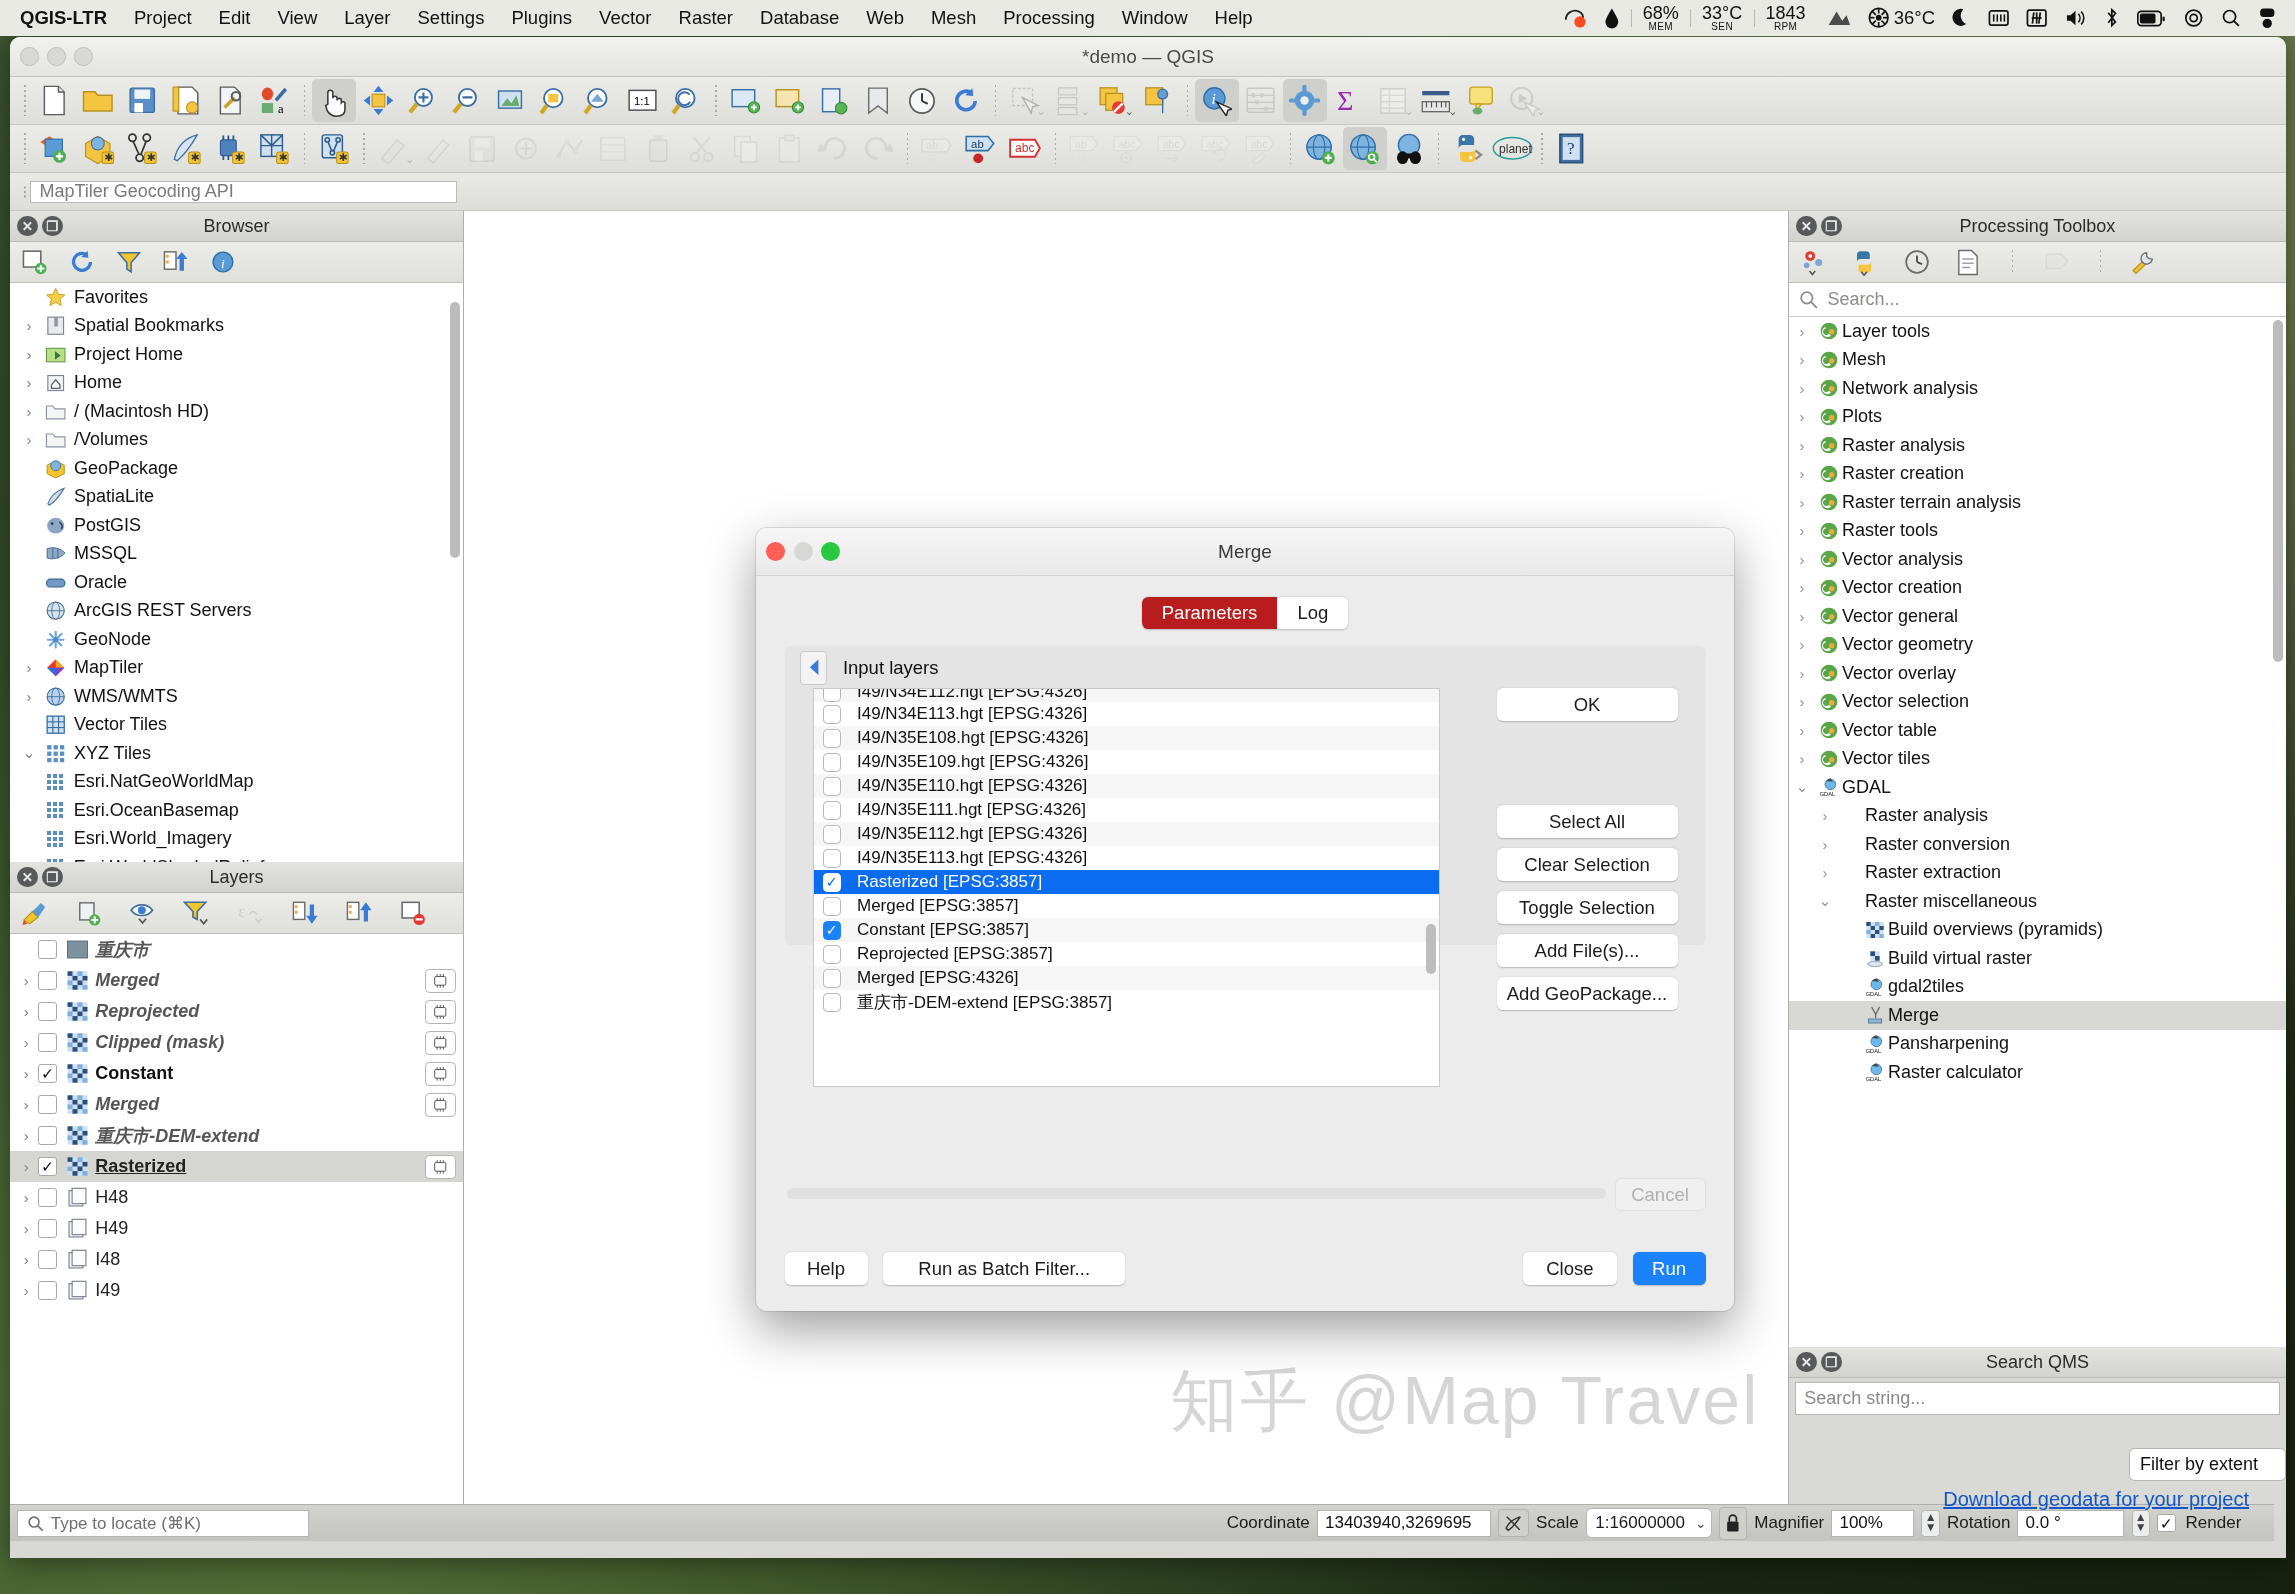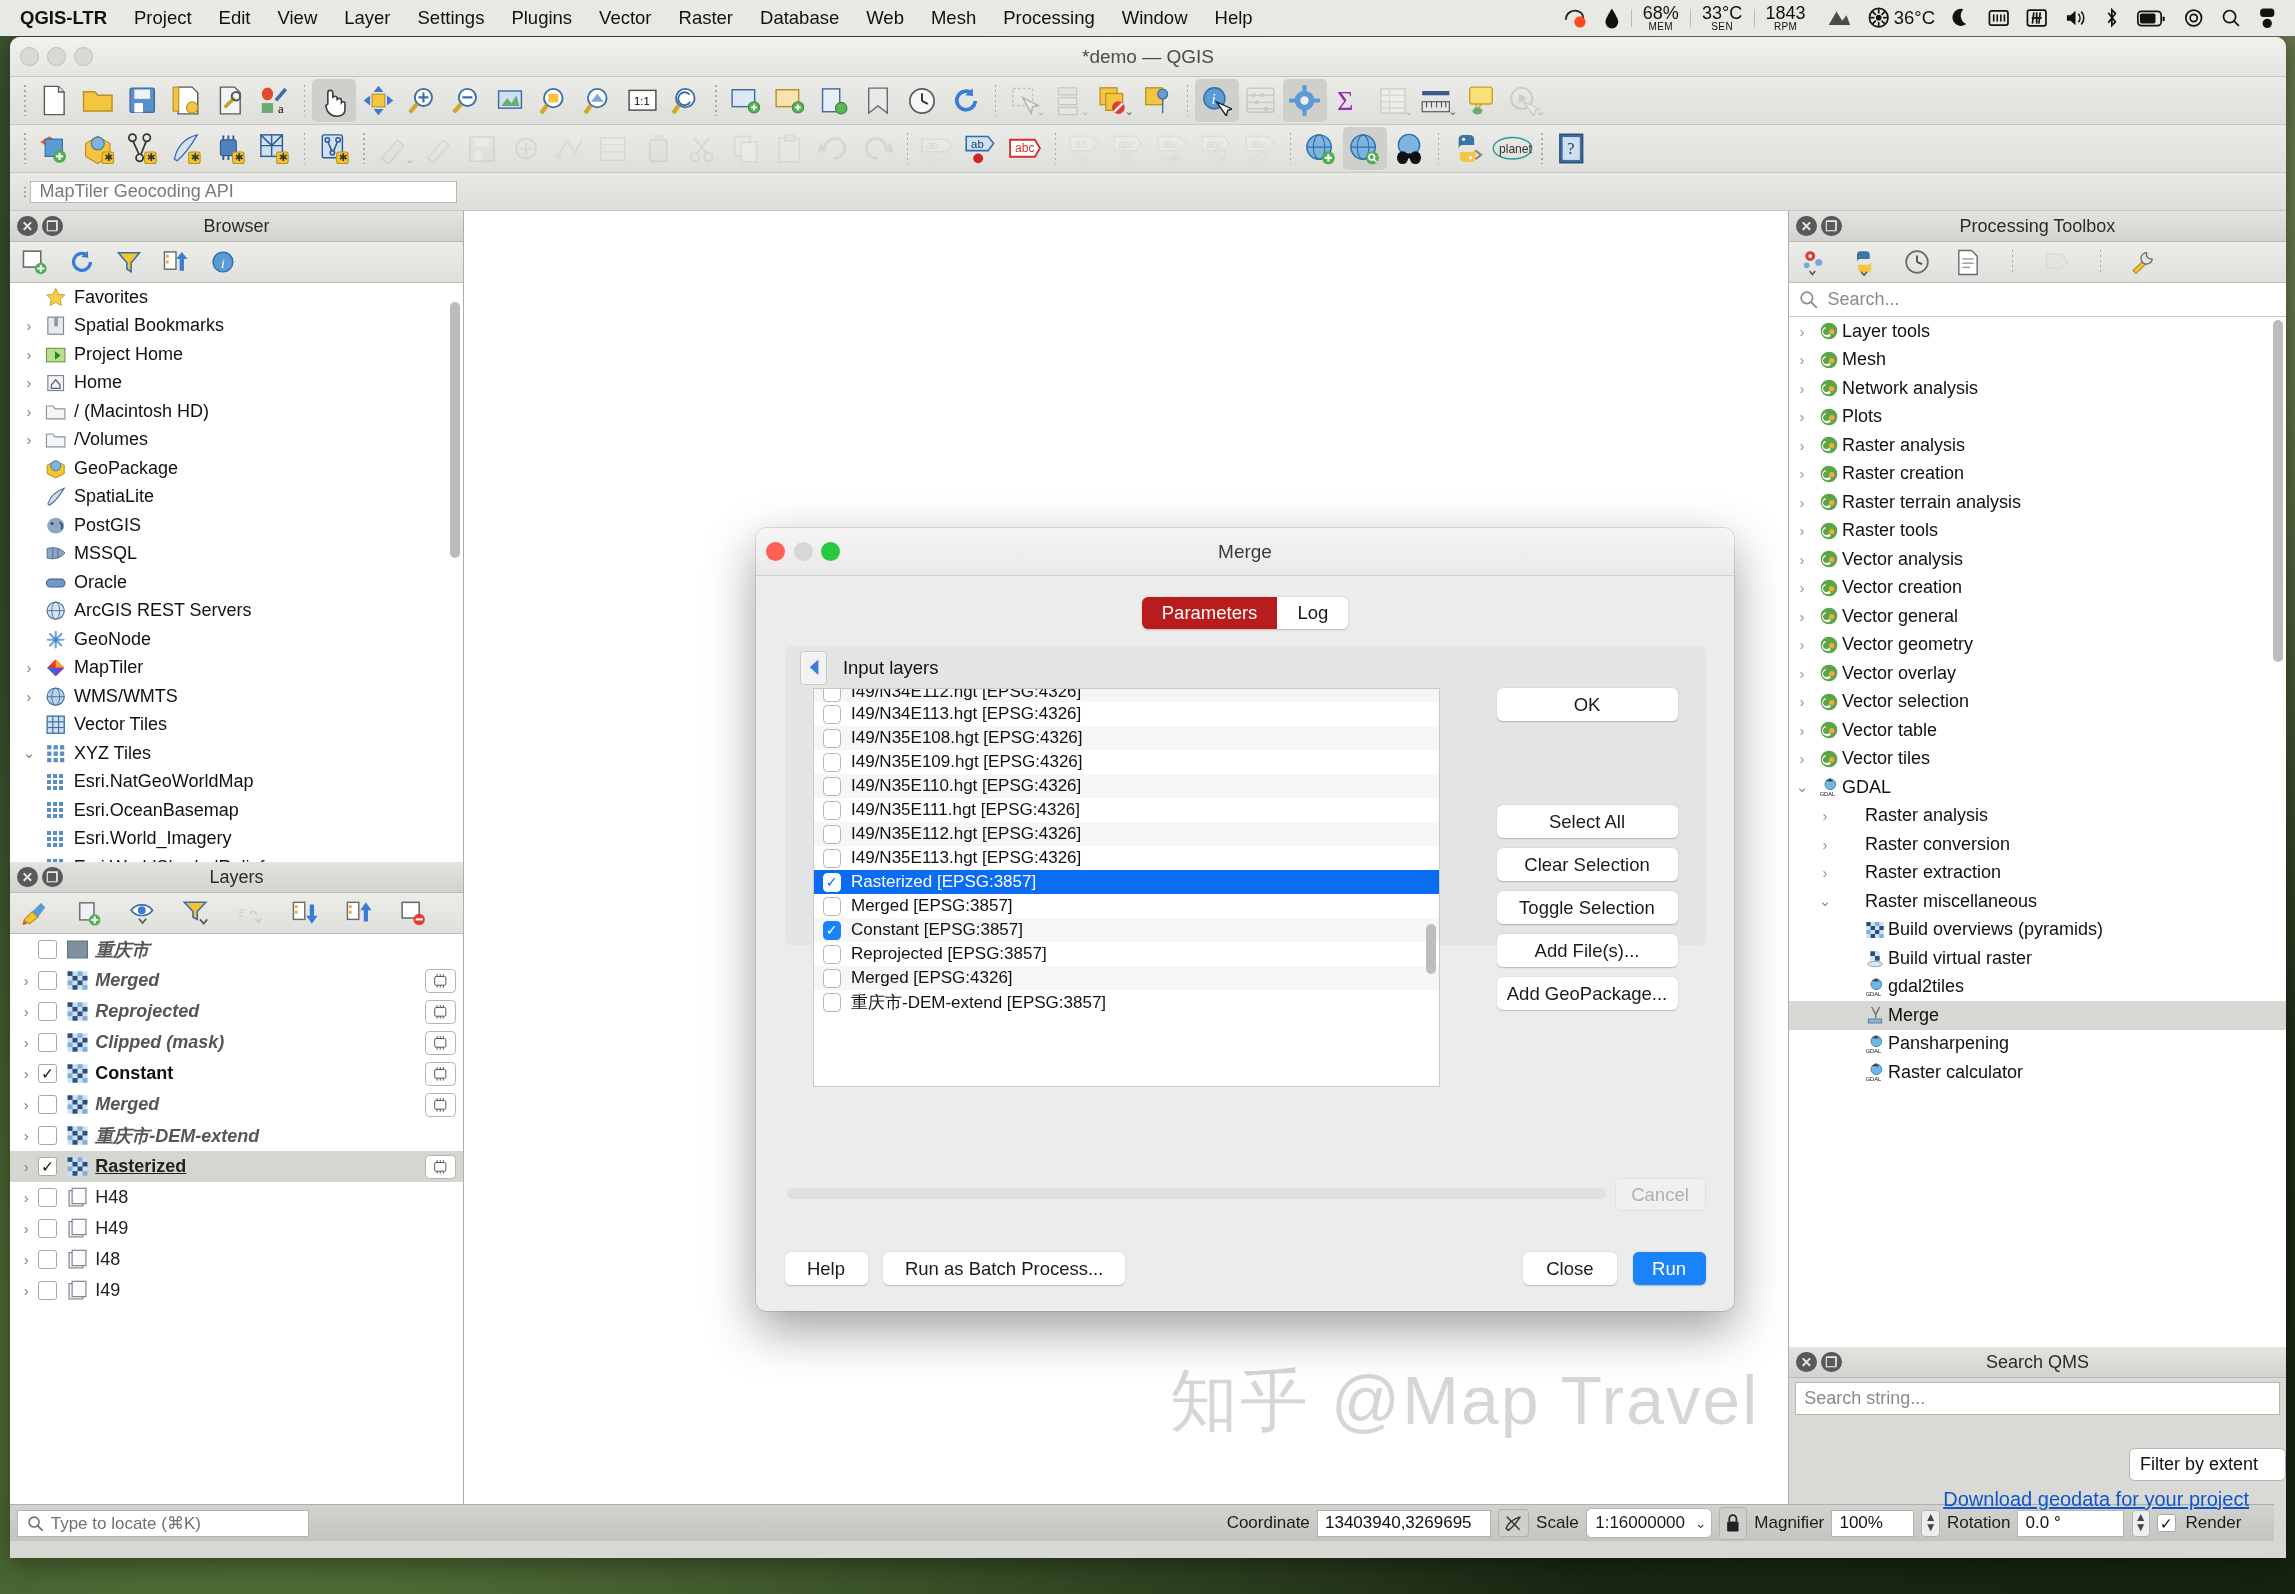--- a/index.html
+++ b/index.html
@@ -201,21 +201,21 @@
      display:flex;align-items:center;justify-content:center;}
   #inputlabel{ font-size:18.5px; color:#111; }
   #listbox{
     position:absolute; left:28.5px; top:161px; width:921px; height:256px; background:#e4e4e4;
     border-radius:0 0 6.4px 6.4px;
   }
   #filelist{
     position:absolute; left:28.5px; top:-0.7px; width:627px; height:399px; background:#fff;
     border:0.7px solid #c9c9c9; overflow:hidden;
   }
-  .frow{ height:24px; display:flex; align-items:center; padding-left:8.5px; font-size:17px; color:#111; gap:10px;}
+  .frow{ height:24px; display:flex; align-items:center; padding-left:8.5px; font-size:17px; color:#111; gap:16px;}
   .frow:nth-child(odd){ background:#f6f6f6;}
   .frow.selected{ background:#0a6cf0; color:#fff;}
   .fcb{ width:18.5px;height:18.5px;border:0.7px solid #b6b6b6;border-radius:4.3px;background:#fff;
      display:flex;align-items:center;justify-content:center;flex:0 0 auto;}
   .fcb.on{ background:#1a82fb; border-color:#1a82fb; color:#fff; font-size:14.2px;}
   .frow.selected .fcb.on{ background:#fff; color:#0a6cf0; border-color:#fff;}
   #flscroll{ position:absolute; right:2.8px; width:10px; background:#bdbdbd; border-radius:5px;}
   .dbtn{
     background:#fff; border-radius:5.7px; box-shadow:0 0.7px 1.4px rgba(0,0,0,.22);
     height:33px; display:flex; align-items:center; justify-content:center;
@@ -2071,21 +2071,21 @@
         <div class="dbtn" style="width:181px;margin-top:10px">Add File(s)...</div>
         <div class="dbtn" style="width:181px;margin-top:10px">Add GeoPackage...</div>
       </div>
     </div>
 
     <div id="progress"></div>
     <div id="cancelbtn" class="dbtn ghost">Cancel</div>
 
     <div id="footer">
       <div class="dbtn" style="width:83px">Help</div>
-      <div class="dbtn" style="width:242px">Run as Batch Process...</div>
+      <div class="dbtn" style="width:242px">Run as Batch Filter...</div>
       <div style="flex:1"></div>
       <div class="dbtn" style="width:94px">Close</div>
       <div class="dbtn blue" style="width:73px">Run</div>
     </div>
   </div>
 
   <div id="statusbar">
     <div id="locate">
       <svg width="17" height="17" viewBox="0 0 24 24">
           <circle cx="10" cy="10" r="7" fill="none" stroke="#6f6f6d" stroke-width="2.2"></circle>

